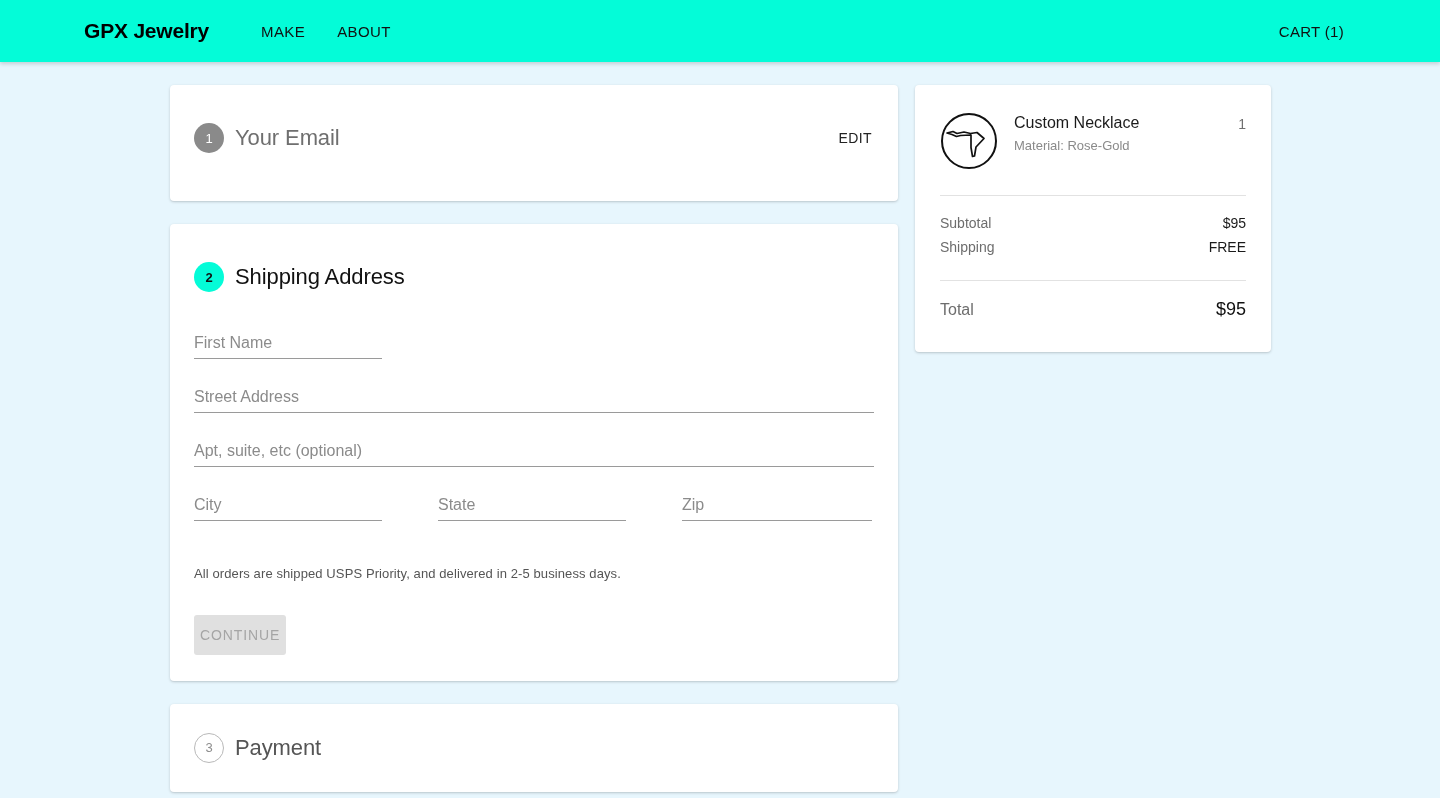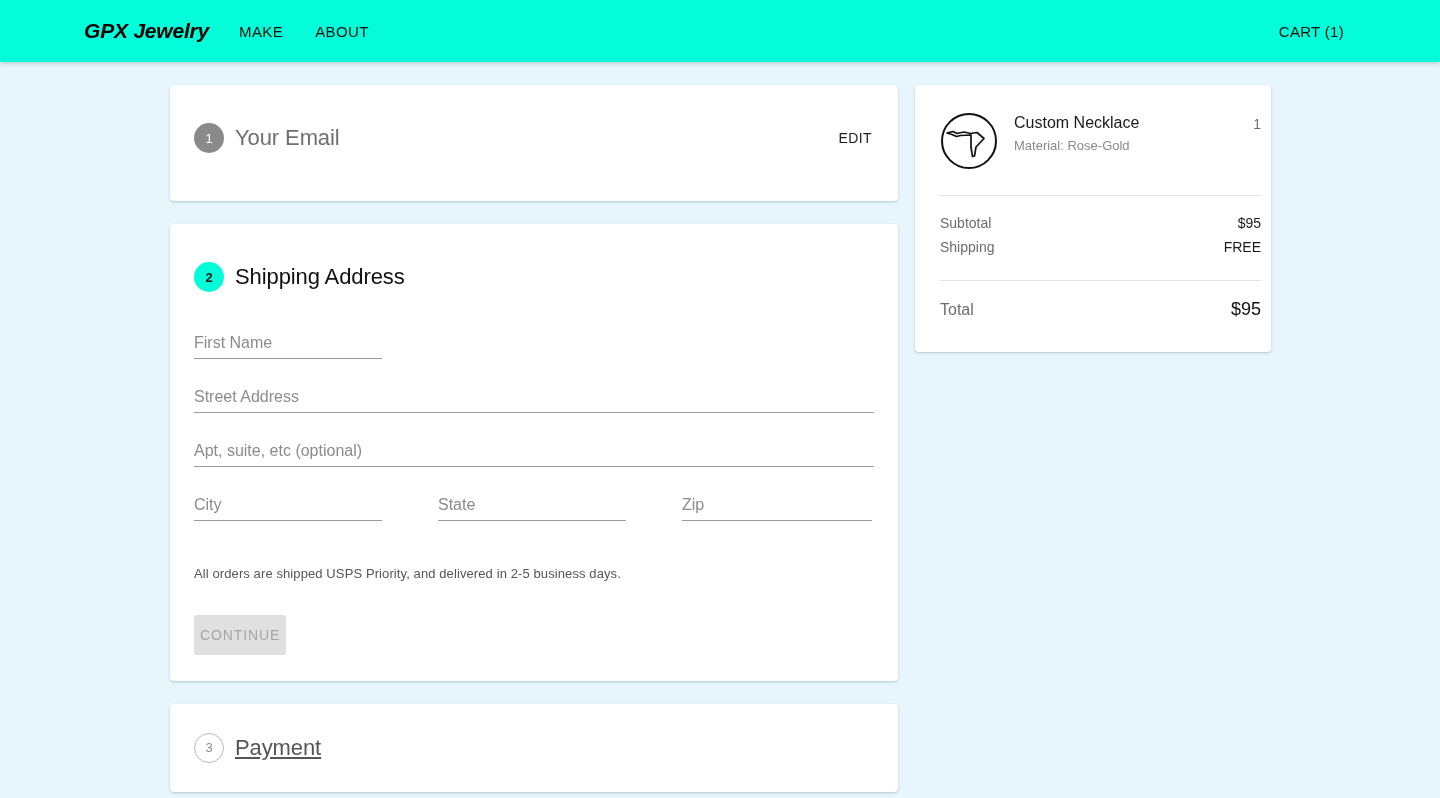--- a/index.html
+++ b/index.html
@@ -25,23 +25,22 @@
     align-items: center;
     padding: 0 96px 0 84px;
     box-shadow: 0 2px 4px rgba(0,0,0,0.16);
     z-index: 5;
   }
   .brand {
     font-size: 21px;
     font-weight: bold;
     letter-spacing: -0.2px;
     color: #000;
-    margin-right: 30px;
+    margin-right: 52px;
     white-space: nowrap;
-    font-style: italic;
   }
   .nav-links { display: flex; align-items: center; gap: 32px; }
   .nav-link {
     font-size: 15px;
     color: #111;
     letter-spacing: 0.4px;
     text-decoration: none;
     cursor: pointer;
     white-space: nowrap;
   }
@@ -91,21 +90,21 @@
   .step-badge.active  { background: #04fcd8; color: #111; font-weight: 600; }
   .step-badge.pending { background: #fff; color: #8d8d8d; border: 1px solid #b9b9b9; }
 
   .section-title {
     font-size: 22px;
     font-weight: 400;
     letter-spacing: -0.1px;
   }
   .section-title.muted { color: #6f6f6f; }
   .section-title.dark  { color: #111; }
-  .section-title.grayish { color: #555; text-decoration: underline; }
+  .section-title.grayish { color: #555; }
 
   .edit-link {
     margin-left: auto;
     font-size: 14px;
     color: #222;
     letter-spacing: 0.4px;
     cursor: pointer;
     text-decoration: none;
   }
 
@@ -167,21 +166,21 @@
     padding: 12px 6px;
     cursor: default;
     text-align: center;
   }
 
   
   .card-payment { height: 88px; display: flex; align-items: center; }
   .card-payment .section-head { padding-top: 0; padding-bottom: 0; width: 100%; }
 
   
-  .summary-card { padding: 26px 10px 24px 25px; }
+  .summary-card { padding: 26px 25px 24px 25px; }
   .summary-item { display: flex; align-items: flex-start; }
   .thumb {
     width: 58px; height: 58px;
     flex: 0 0 58px;
     margin-right: 16px;
     margin-top: 1px;
   }
   .thumb svg { display: block; width: 58px; height: 58px; }
   .item-text { flex: 1 1 auto; padding-top: 3px; }
   .item-name { font-size: 16px; color: #1b1b1b; margin-bottom: 6px; }

